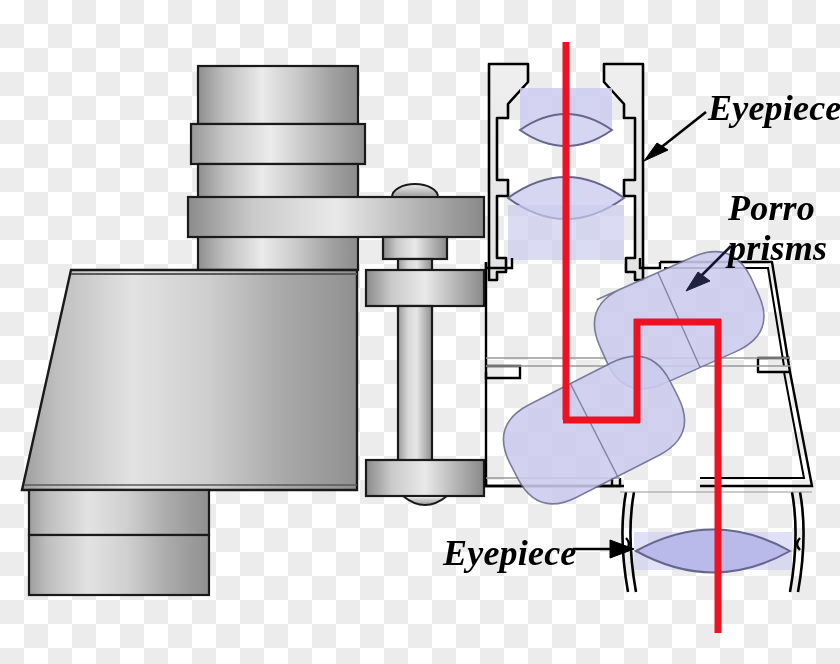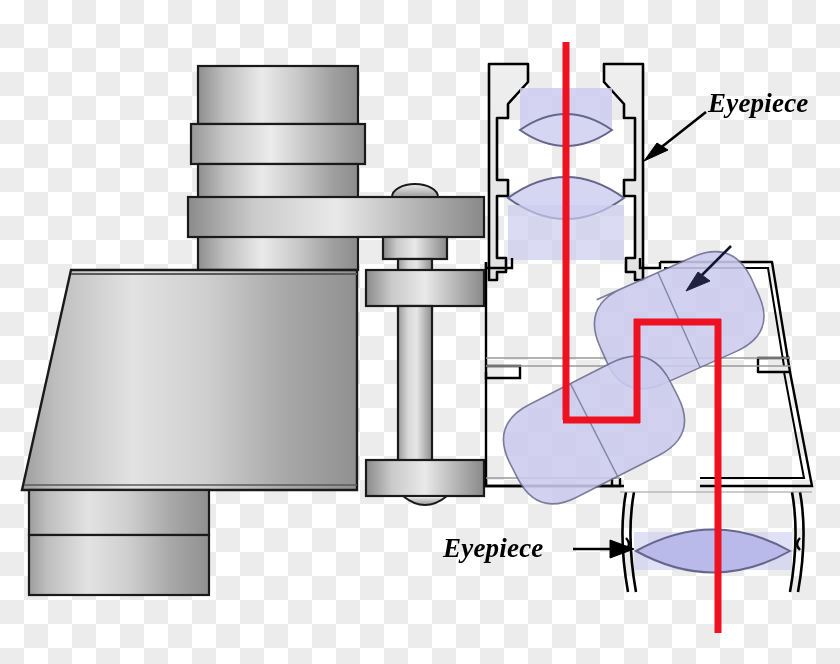--- a/index.html
+++ b/index.html
@@ -25,21 +25,21 @@
     left: 0;
     top: 0;
     width: 840px;
     height: 664px;
   }
   .lbl {
     position: absolute;
     font-family: "Liberation Serif", serif;
     font-style: italic;
     font-weight: 700;
-    font-size: 27px;
+    font-size: 36px;
     color: #000000;
     white-space: nowrap;
     line-height: 1.12;
     letter-spacing: 0.2px;
   }
   #label-eyepiece { left: 708px; top: 88px; }
   #label-porro    { left: 728px; top: 188px; text-align: left; }
   #label-objective{ left: 443px; top: 533px; }
 </style>
 </head>
@@ -224,16 +224,20 @@
 
       <g>
         <line x1="573" y1="549" x2="618" y2="549" stroke-width="2.6"></line>
         <path d="M 634,549 L 610,540 L 610,558 Z" stroke-width="1"></path>
       </g>
     </g>
   </svg>
 
   <div class="lbl" id="label-eyepiece">Eyepiece</div>
 
+  <div class="lbl" id="label-porro">
+    <div>Porro</div>
+    <div>prisms</div>
+  </div>
 
   <div class="lbl" id="label-objective">Eyepiece</div>
 
 </div>
 
 </body></html>

